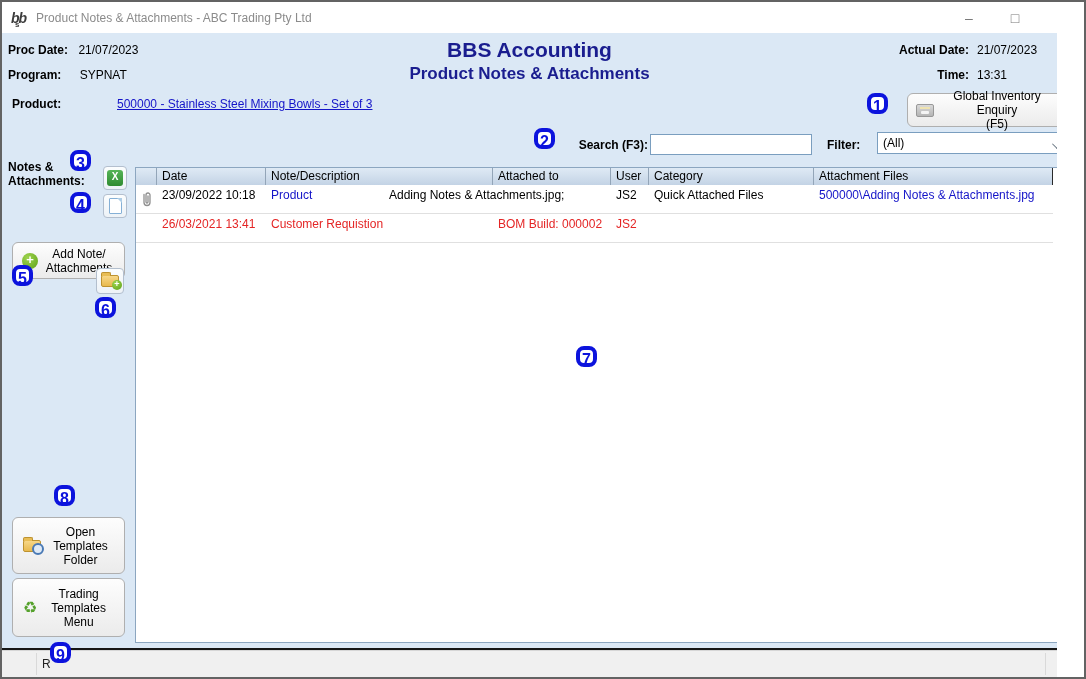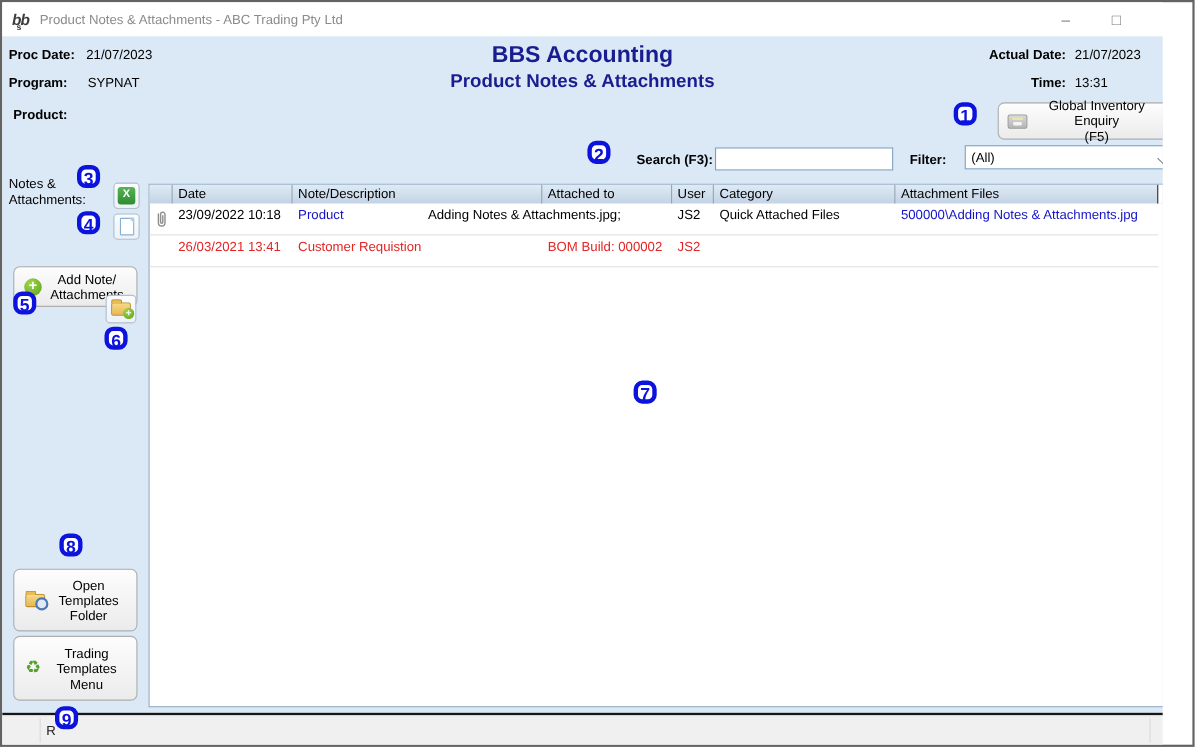--- a/index.html
+++ b/index.html
@@ -60,21 +60,21 @@
   .grid-header { position:absolute; left:0; top:0; height:17px; width:937px; display:flex; background:linear-gradient(#dfeaf5,#c3d3e5); }
   .gh-cell { height:17px; line-height:16px; padding-left:5px; border-right:1px solid #93a5b8; overflow:hidden; white-space:nowrap; }
   .gh-strip { width:20px; height:17px; background:#fff; border-left:1px solid #2a2a2a; margin-left:-1px; }
   .grow { position:absolute; left:0; width:917px; height:29px; border-bottom:1px solid #e0e0e0; display:flex; }
   .gcell { padding:3px 0 0 5px; overflow:hidden; white-space:nowrap; }
   .row-red { color:#e42525; }
   .cell-link { color:#1414c8; }
   .c0{width:21px;} .c1{width:109px;} .c2{width:227px;} .c3{width:118px;} .c4{width:38px;} .c5{width:165px;} .c6{width:239px;}
 
   
-  .side-label { position:absolute; left:6px; top:158px; font-weight:normal; line-height:14px; }
+  .side-label { position:absolute; left:6px; top:158px; font-weight:bold; line-height:14px; }
 
   
   .statusbar { position:absolute; left:0; top:648px; width:1082px; height:27px; background:#f0f0f0; border-top:1px solid #d6d6d6; }
   .sb-div1 { position:absolute; left:34px; top:2px; bottom:2px; width:1px; background:#d9d9d9; }
   .sb-div2 { position:absolute; left:1043px; top:2px; bottom:2px; width:1px; background:#d9d9d9; }
   .sb-text { position:absolute; left:40px; top:6px; color:#222; }
   .grip { position:absolute; right:3px; bottom:3px; width:12px; height:12px; }
   .grip i { position:absolute; width:2px; height:2px; background:#9a9a9a; }
 
   
@@ -109,20 +109,21 @@
   <div class="app-subtitle">Product Notes &amp; Attachments</div>
 
   <div class="hdr-right">
     <span class="lbl">Actual Date:</span>
     <span>21/07/2023</span>
     <span class="lbl">Time:</span>
     <span>13:31</span>
   </div>
 
   <div class="fld-row" style="left:10px; top:95px;"><span class="lbl">Product:</span></div>
+  <a class="plink fld-row" style="left:115px; top:95px;" href="#">500000 - Stainless Steel Mixing Bowls - Set of 3</a>
 
   <div class="btn" style="left:905px; top:91px; width:158px; height:34px; padding:0 4px;">
     <span class="ic-inv" style="margin-left:4px;"></span>
     <span class="btn-text">
       <span>Global Inventory Enquiry</span><br>
       <span>(F5)</span>
     </span>
   </div>
 
   <div class="fld-row lbl" style="left:540px; top:136px; width:106px; text-align:right;">Search (F3):</div>

